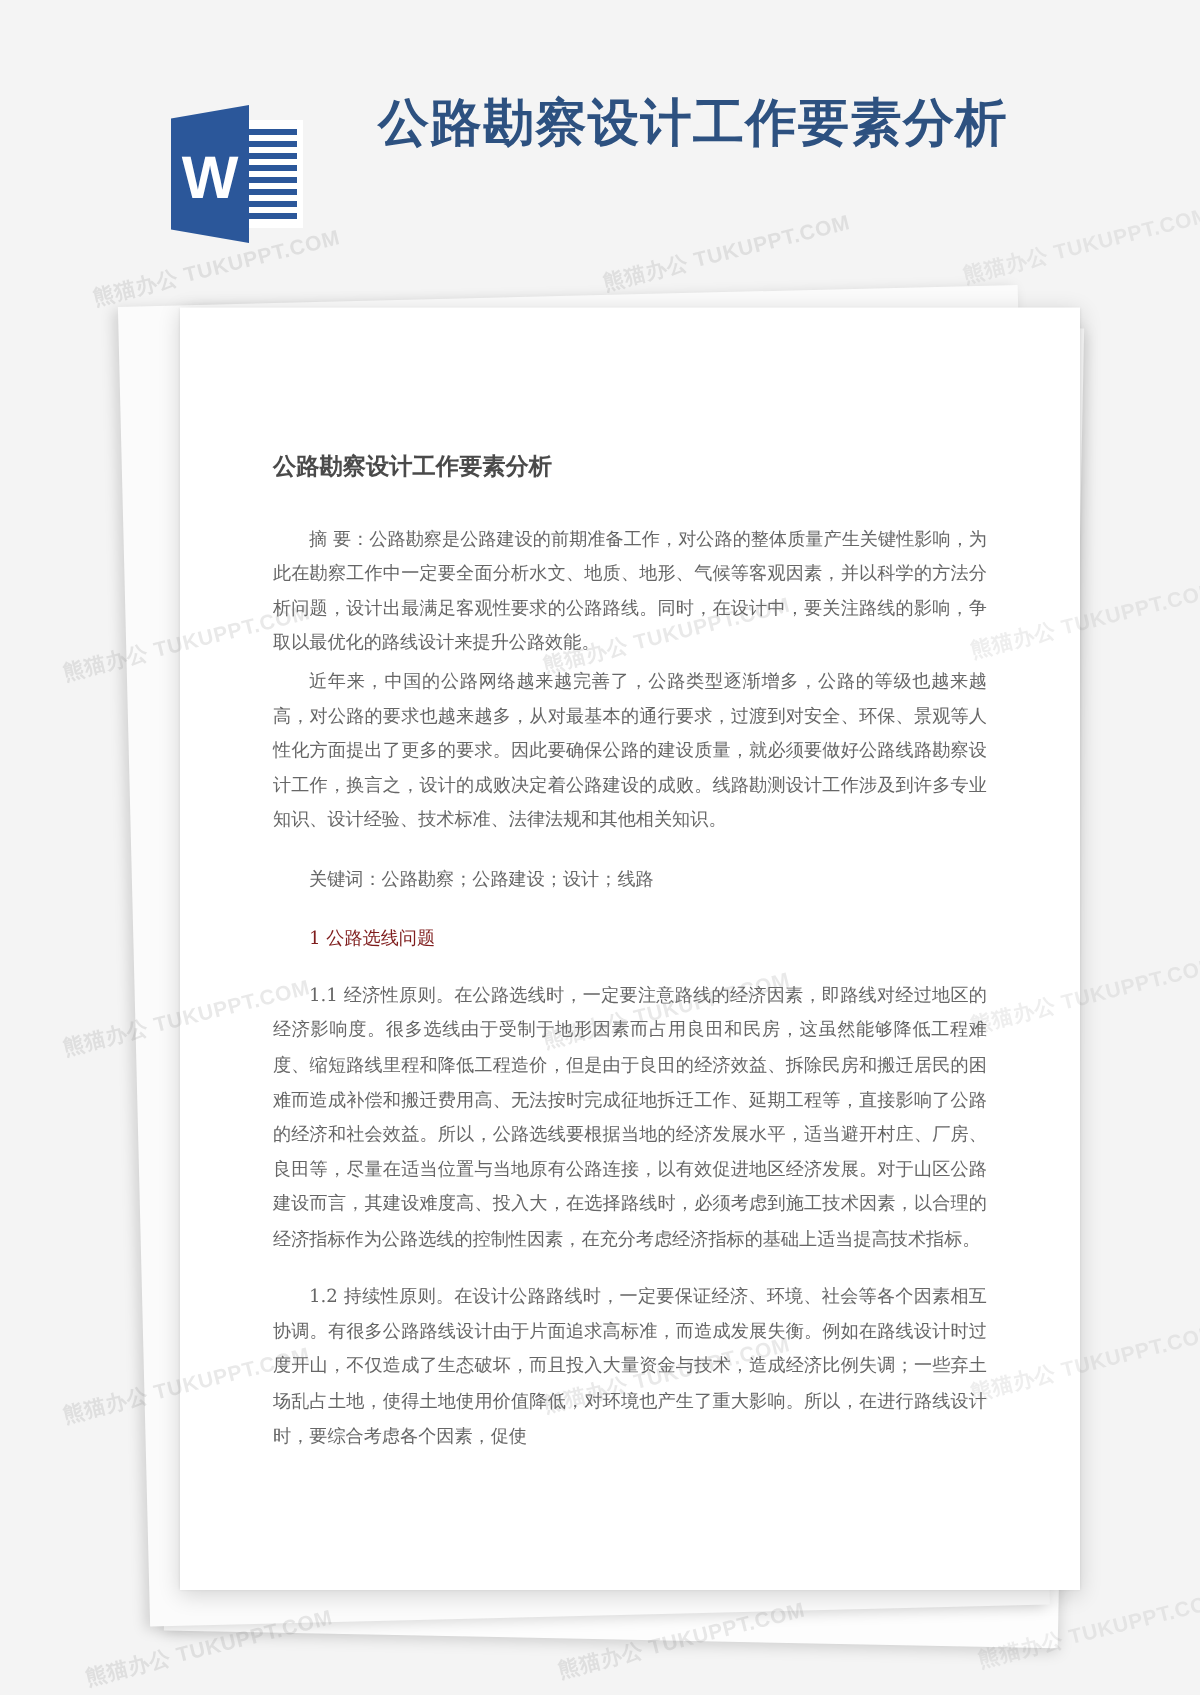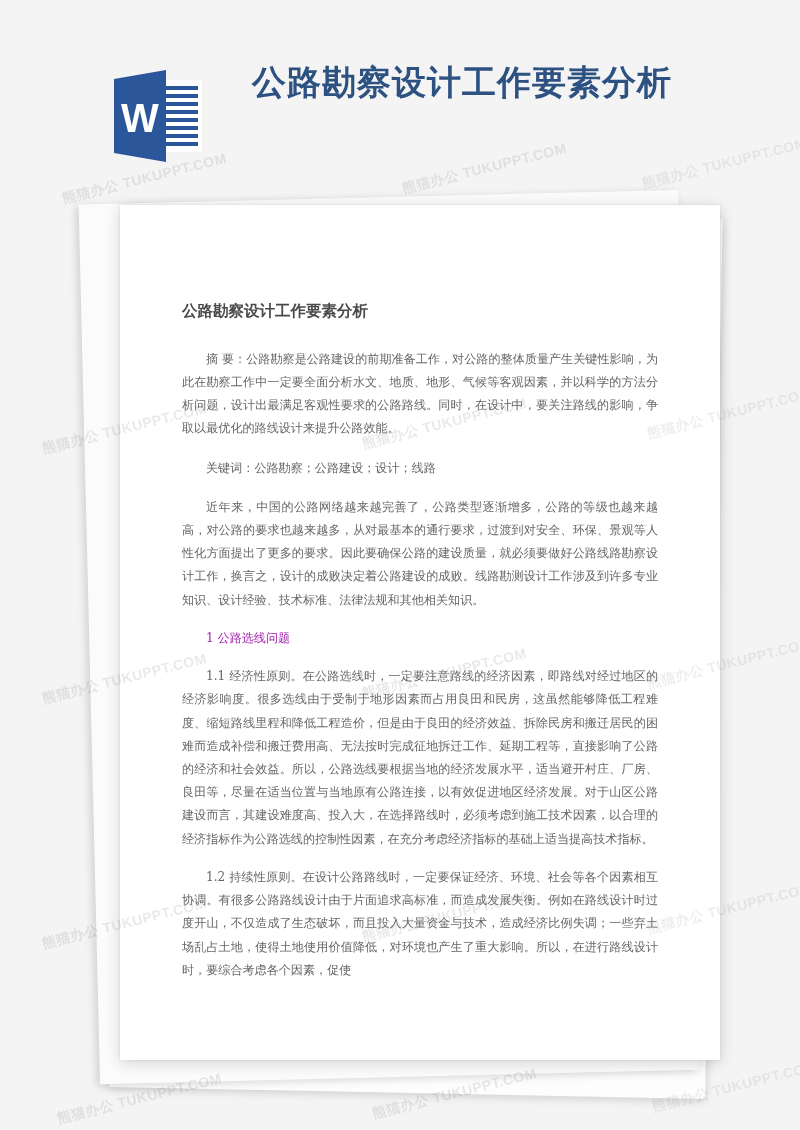--- a/index.html
+++ b/index.html
@@ -132,21 +132,21 @@
   }
 
   .para.spaced {
     margin-top: 15px;
   }
 
   .section-head {
     text-indent: 24px;
     margin-top: 15px;
     margin-bottom: 2px;
-    color: #a21caf;
+    color: #7f1d1d;
   }
 
   
   .wm {
     position: absolute;
     color: rgba(120,120,120,0.16);
     font-family: "Liberation Sans", sans-serif;
     font-weight: bold;
     font-size: 15px;
     white-space: nowrap;
@@ -192,23 +192,23 @@
   <div class="sheet" id="sheet-back-2"></div>
   <div class="sheet" id="sheet-back-1"></div>
 
   <div class="sheet" id="sheet-front">
     <div id="doc-content">
 
       <div id="doc-title">公路勘察设计工作要素分析</div>
 
       <p class="para">摘 要：公路勘察是公路建设的前期准备工作，对公路的整体质量产生关键性影响，为此在勘察工作中一定要全面分析水文、地质、地形、气候等客观因素，并以科学的方法分析问题，设计出最满足客观性要求的公路路线。同时，在设计中，要关注路线的影响，争取以最优化的路线设计来提升公路效能。</p>
 
+      <p class="para">近年来，中国的公路网络越来越完善了，公路类型逐渐增多，公路的等级也越来越高，对公路的要求也越来越多，从对最基本的通行要求，过渡到对安全、环保、景观等人性化方面提出了更多的要求。因此要确保公路的建设质量，就必须要做好公路线路勘察设计工作，换言之，设计的成败决定着公路建设的成败。线路勘测设计工作涉及到许多专业知识、设计经验、技术标准、法律法规和其他相关知识。</p>
+
       <p class="para keywords">关键词：公路勘察；公路建设；设计；线路</p>
-
-      <p class="para">近年来，中国的公路网络越来越完善了，公路类型逐渐增多，公路的等级也越来越高，对公路的要求也越来越多，从对最基本的通行要求，过渡到对安全、环保、景观等人性化方面提出了更多的要求。因此要确保公路的建设质量，就必须要做好公路线路勘察设计工作，换言之，设计的成败决定着公路建设的成败。线路勘测设计工作涉及到许多专业知识、设计经验、技术标准、法律法规和其他相关知识。</p>
 
       <p class="para section-head">1 公路选线问题</p>
 
 
       <p class="para spaced">1.1 经济性原则。在公路选线时，一定要注意路线的经济因素，即路线对经过地区的经济影响度。很多选线由于受制于地形因素而占用良田和民房，这虽然能够降低工程难度、缩短路线里程和降低工程造价，但是由于良田的经济效益、拆除民房和搬迁居民的困难而造成补偿和搬迁费用高、无法按时完成征地拆迁工作、延期工程等，直接影响了公路的经济和社会效益。所以，公路选线要根据当地的经济发展水平，适当避开村庄、厂房、良田等，尽量在适当位置与当地原有公路连接，以有效促进地区经济发展。对于山区公路建设而言，其建设难度高、投入大，在选择路线时，必须考虑到施工技术因素，以合理的经济指标作为公路选线的控制性因素，在充分考虑经济指标的基础上适当提高技术指标。</p>
 
       <p class="para spaced">1.2 持续性原则。在设计公路路线时，一定要保证经济、环境、社会等各个因素相互协调。有很多公路路线设计由于片面追求高标准，而造成发展失衡。例如在路线设计时过度开山，不仅造成了生态破坏，而且投入大量资金与技术，造成经济比例失调；一些弃土场乱占土地，使得土地使用价值降低，对环境也产生了重大影响。所以，在进行路线设计时，要综合考虑各个因素，促使</p>
 
     </div>
   </div>

